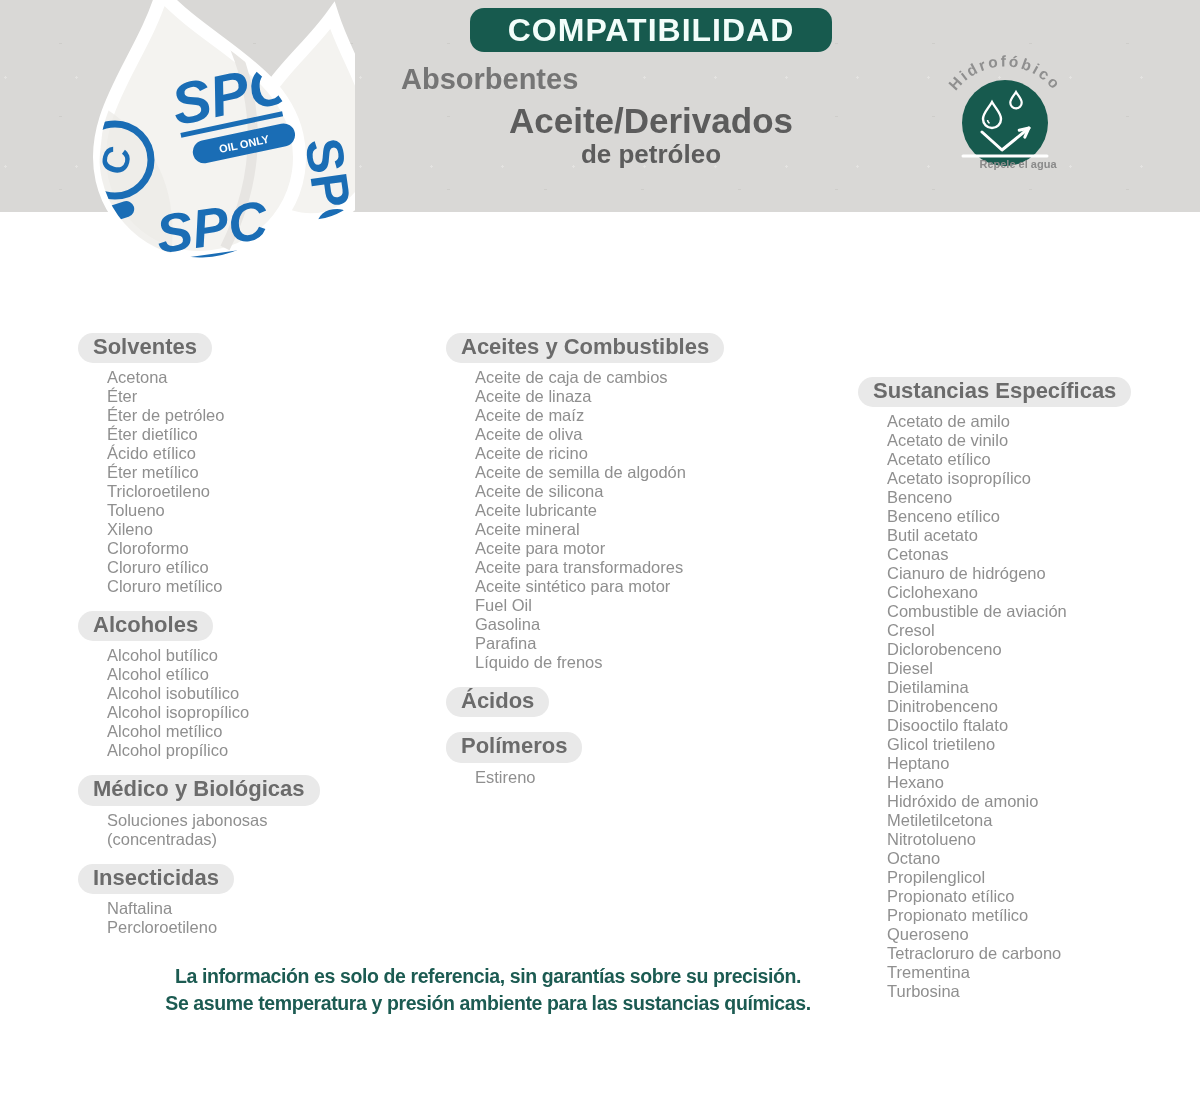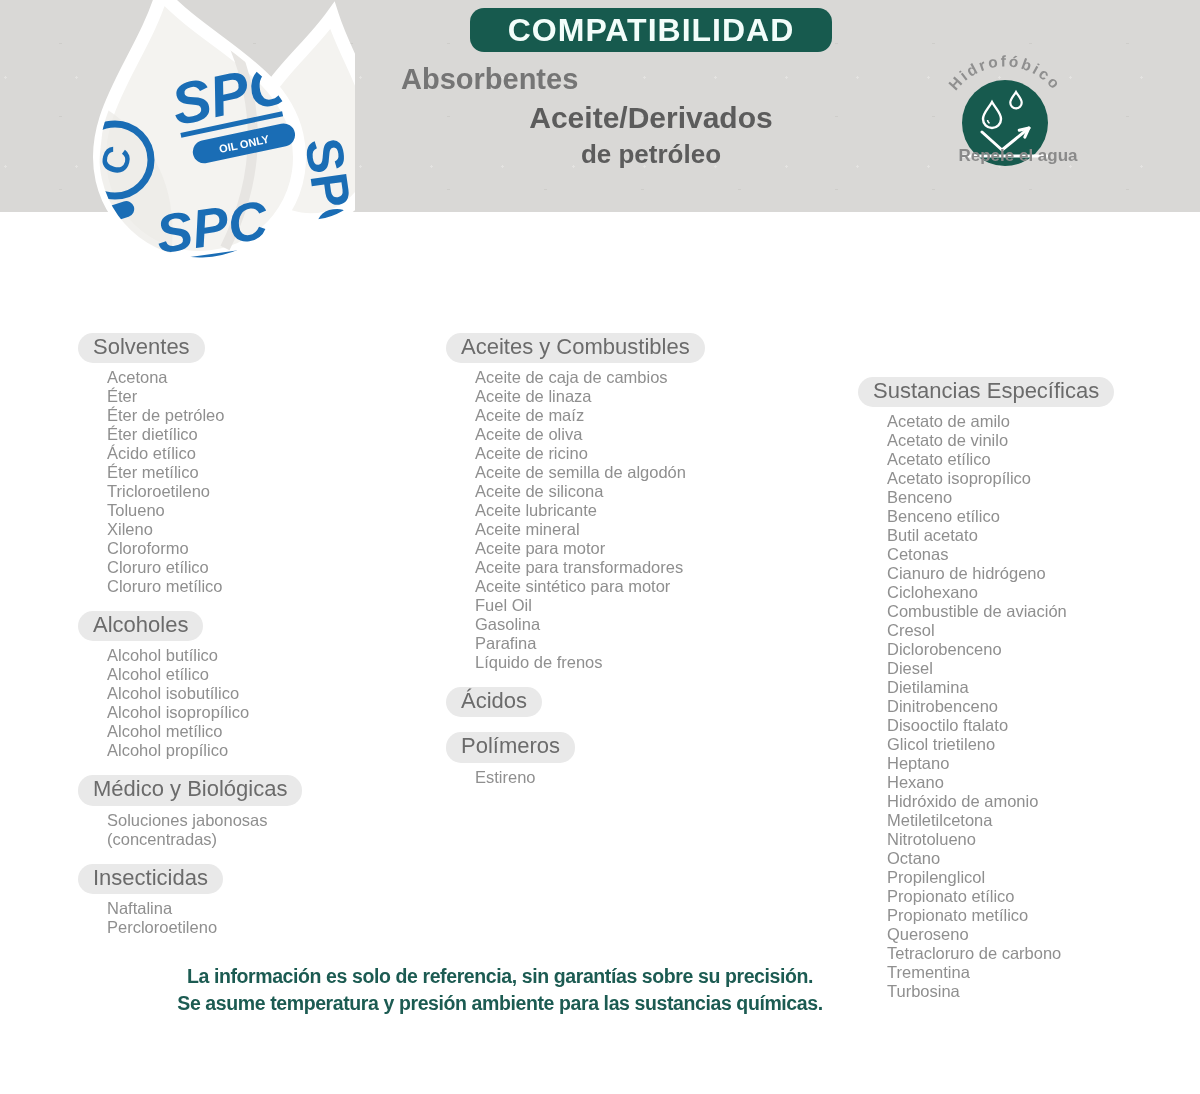--- a/index.html
+++ b/index.html
@@ -23,56 +23,56 @@
     background:#175a4e; border-radius:14px;
     display:flex; align-items:center; justify-content:center;
     color:#f2fdfa; font-size:32px; font-weight:bold; letter-spacing:1px;
   }
   .subtitle{
     position:absolute; left:401px; top:63px; width:500px;
     text-align:left; color:#757575; font-size:29px; font-weight:bold;
   }
   .main-title-1{
     position:absolute; left:391px; top:101px; width:520px;
-    text-align:center; color:#5c5c5c; font-size:30px; font-weight:bold;
+    text-align:center; color:#5c5c5c; font-size:35px; font-weight:bold;
   }
   .main-title-2{
     position:absolute; left:391px; top:139px; width:520px;
     text-align:center; color:#5c5c5c; font-size:26px; font-weight:bold;
   }
 
   
   .badge-svg{position:absolute; left:932px; top:50px;}
   .badge-caption{
-    position:absolute; left:928px; top:146px; width:180px; text-align:center;
-    color:#8a8a8a; font-size:17px; font-weight:bold;
+    position:absolute; left:928px; top:158px; width:180px; text-align:center;
+    color:#8a8a8a; font-size:11px; font-weight:bold;
   }
   .arc-text{fill:#8f8f8f; font-size:15.5px; font-weight:bold; letter-spacing:2.5px;}
 
   
   .logo-svg{position:absolute; left:45px; top:-12px;}
 
   
   .col{position:absolute; top:333px;}
   .col1{left:78px;}
   .col2{left:446px;}
   .col3{left:858px;margin-top:44px;}
   .section{margin-bottom:15px;}
   .pill{
     display:inline-block; background:#e9e9e9; border-radius:15px;
-    padding:2px 15px 4px 15px; color:#6b6b6b; font-size:22px; font-weight:normal;
+    padding:2px 15px 4px 15px; color:#6b6b6b; font-size:22px; font-weight:bold;
     line-height:1.1;
   }
   .items{list-style:none; margin:5px 0 0 0; padding:0 0 0 29px;}
   .items li{
     color:#8f8f8f; font-size:16.5px; line-height:19px; white-space:pre-line;
   }
 
   
-  .footer{position:absolute; left:12px; top:963px; width:976px; text-align:center;}
+  .footer{position:absolute; left:0; top:963px; width:976px; text-align:center;}
   .footer div{
     color:#1c5b52; font-size:19.5px; font-weight:bold; line-height:27px; letter-spacing:-0.4px;
   }
 </style>
 </head>
 <body>
 
 <div class="page">
 
   <div class="band"></div>

